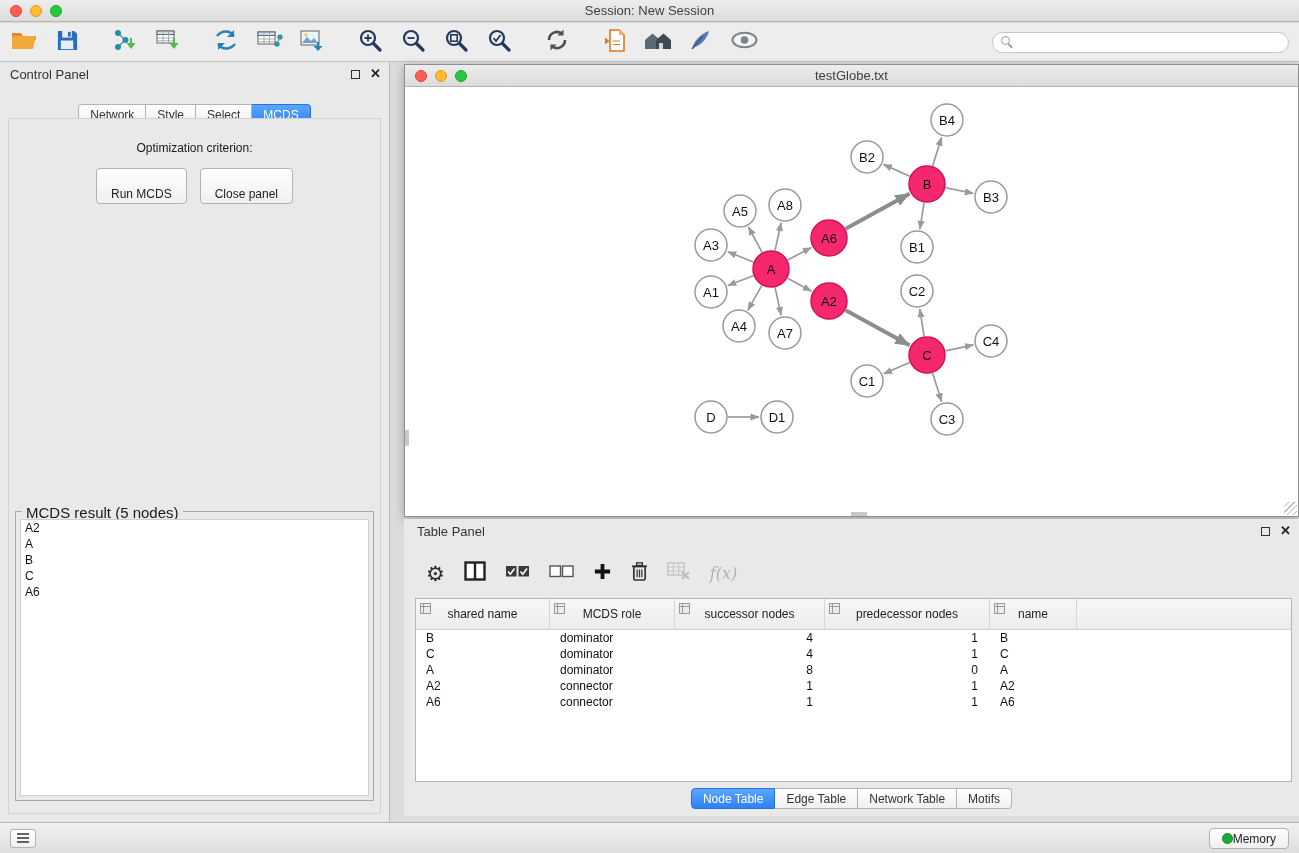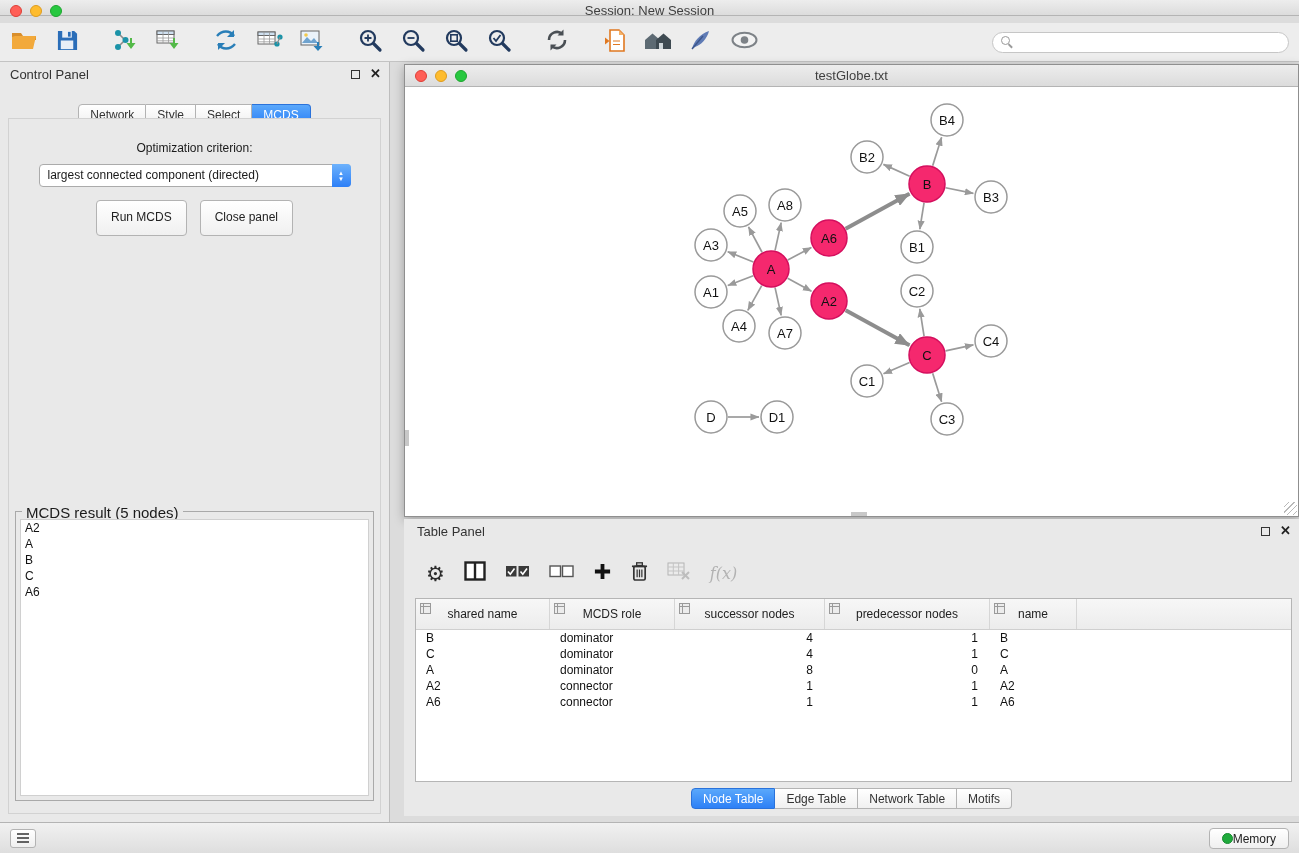--- a/index.html
+++ b/index.html
@@ -1,21 +1,21 @@
 <!DOCTYPE html>
 <html><head>
 <meta charset="utf-8">
 <style>
   *{box-sizing:border-box}
   html,body{margin:0;padding:0}
   body{width:1299px;height:853px;position:relative;overflow:hidden;
        font-family:"Liberation Sans",sans-serif;background:#dcdcdc;color:#222}
 
   
-  .titlebar{position:absolute;left:0;top:0;right:0;height:16px;
+  .titlebar{position:absolute;left:0;top:0;right:0;height:22px;
     background:linear-gradient(#ededed,#dcdcdc);border-bottom:1px solid #b4b4b4}
   .traffic{position:absolute;left:10px;top:5px;display:flex;gap:8px}
   .light{width:12px;height:12px;border-radius:50%}
   .light.red{background:#ff5f57;border:1px solid #de3e36}
   .light.yellow{background:#febc2e;border:1px solid #de9c1e}
   .light.green{background:#28c840;border:1px solid #1da62f}
   .titlebar .win-title{text-align:center;line-height:21px;font-size:13px;color:#3f3f3f}
 
   
   .toolbar{position:absolute;left:0;top:23px;right:0;height:39px;background:#ededed;
@@ -45,21 +45,21 @@
   .seg .tab.active{background:linear-gradient(#5aa8fb,#2d80f6);border-color:#2a72da;color:#fff}
   .cp-tabs-wrap{display:flex;justify-content:center;margin-top:16px}
 
   .cp-content{position:absolute;left:8px;right:8px;top:56px;bottom:8px;border:1px solid #d2d2d2;background:#e9e9e9}
   .opt-label{text-align:center;font-size:12px;color:#1a1a1a;margin-top:22px}
   .combo{width:312px;height:23px;margin:9px auto 0;background:#fff;border:1px solid #ababab;border-radius:4px;
     position:relative;font-size:12px;line-height:21px;padding-left:8px;color:#1a1a1a;cursor:pointer}
   .combo .stepper{position:absolute;right:-1px;top:-1px;width:19px;height:23px;border-radius:0 4px 4px 0;
     background:linear-gradient(#6db2fc,#2d7ff7);display:flex;flex-direction:column;align-items:center;justify-content:center;color:#fff;font-size:6px;line-height:6px}
   .btn-row{display:flex;justify-content:center;gap:13px;margin-top:13px}
-  .push-btn{height:36px;line-height:19px;padding:7px 14px;font-size:12px;color:#222;cursor:pointer;
+  .push-btn{height:36px;line-height:19px;padding:16px 14px;font-size:12px;color:#222;cursor:pointer;
     background:linear-gradient(#ffffff,#f0f0f0);border:1px solid #b3b3b3;border-radius:4px}
 
   .groupbox{position:absolute;left:6px;right:6px;top:392px;bottom:12px;border:1px solid #a9a9a9}
   .legend{position:absolute;top:-8px;left:6px;background:#e9e9e9;padding:0 4px;font-size:15px;color:#1a1a1a}
   .listbox{position:absolute;left:4px;right:4px;top:7px;bottom:4px;background:#fff;border:1px solid #d0d0d0;overflow:hidden}
   .list-item{font-size:12px;line-height:16px;padding:0 4px;color:#111;cursor:default}
 
   
   .network-window{position:absolute;left:404px;top:64px;width:895px;height:453px;background:#fff;
     border:1px solid #8f8f8f;box-shadow:0 3px 10px rgba(0,0,0,.28)}
@@ -261,27 +261,20 @@
   <div class="cp-tabs-wrap">
       <div class="seg" id="cp-tabs">
         <div class="tab">Network</div>
         <div class="tab">Style</div>
         <div class="tab">Select</div>
         <div class="tab active">MCDS</div>
       </div>
     </div>
   <div class="cp-content">
     <div class="opt-label">Optimization criterion:</div>
-    <div class="combo">
-      <span>largest connected component (directed)</span>
-      <span class="stepper">
-        <span>▲</span>
-          <span>▼</span>
-      </span>
-    </div>
     <div class="btn-row">
       <div class="push-btn">Run MCDS</div>
       <div class="push-btn">Close panel</div>
     </div>
     <div class="groupbox">
       <div class="legend">MCDS result (5 nodes)</div>
       <div class="listbox" id="mcds-list">
           <div class="list-item">A2</div>
           <div class="list-item">A</div>
           <div class="list-item">B</div>

